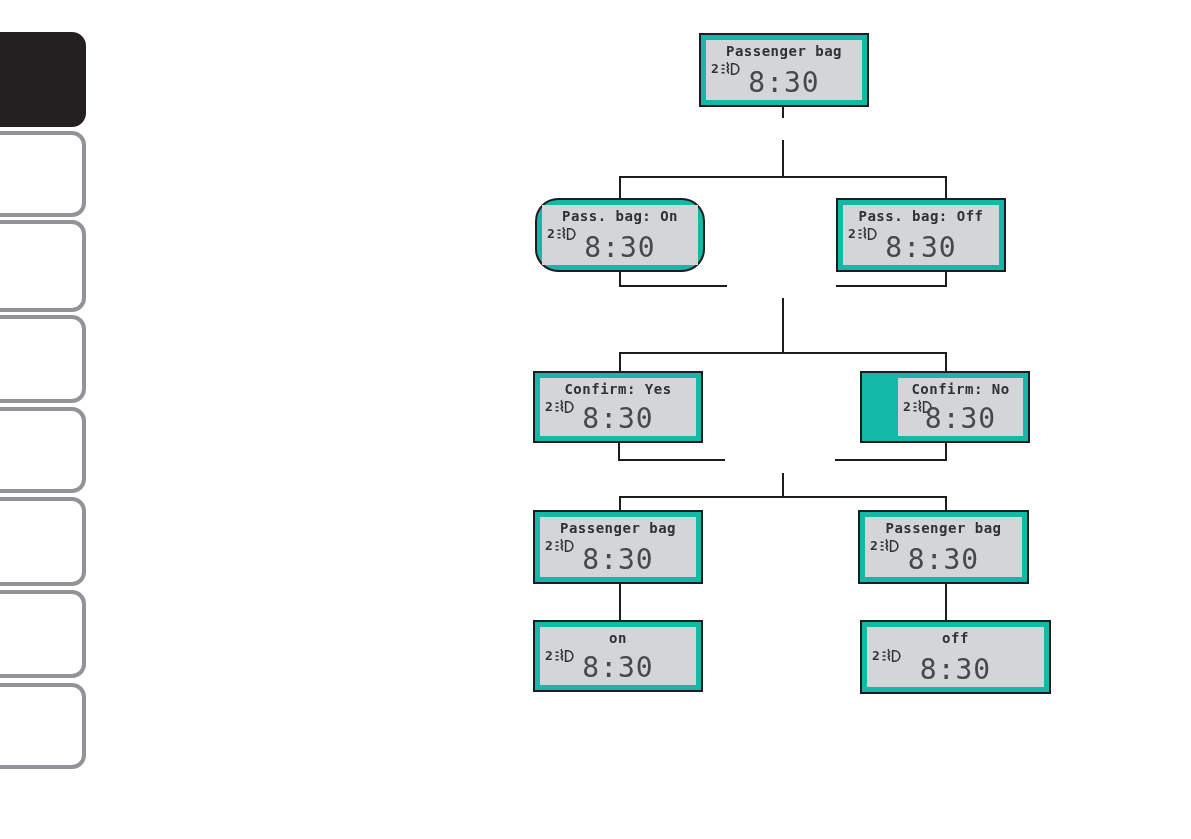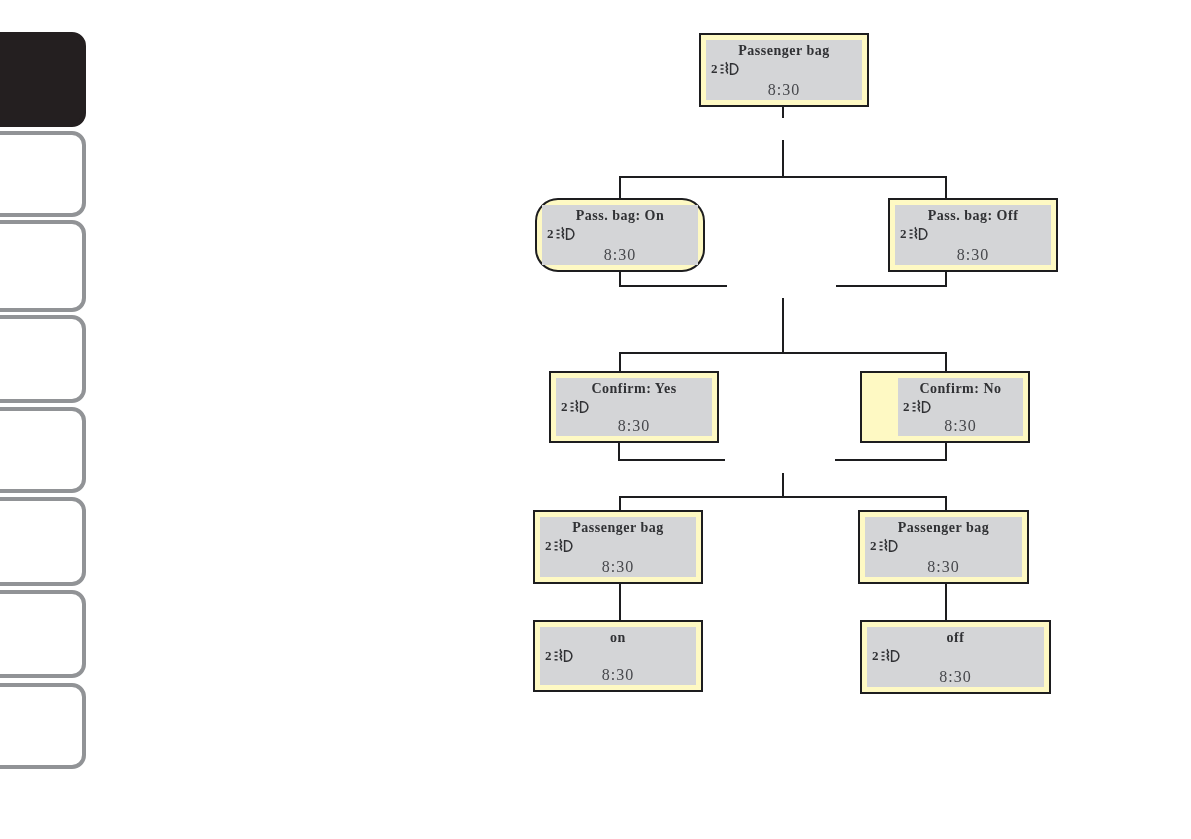--- a/index.html
+++ b/index.html
@@ -14,38 +14,38 @@
     position:absolute;left:-26px;width:112px;box-sizing:border-box;
     background:#ffffff;border:4px solid #919396;border-radius:0 14px 14px 0;
   }
   .tab.active{background:#241f20;border-color:#241f20;}
 
   
   .flow{position:absolute;left:0;top:0;width:1191px;height:839px;}
 
   .screen{
     position:absolute;width:170px;height:74px;box-sizing:border-box;
-    background:#fef9c3;border:2px solid #1d1d1f;padding:5px;font-family:Liberation Serif, serif;
+    background:#14b8a6;border:2px solid #1d1d1f;padding:5px;
   }
   .lcd{
     position:relative;width:100%;height:100%;background:#d4d5d7;
     color:#303134;overflow:hidden;
   }
   .lcd-title{
     position:absolute;top:3px;left:0;width:100%;text-align:center;
     font-size:14px;font-weight:bold;letter-spacing:0.5px;white-space:nowrap;
   }
   .lcd-ind{
     position:absolute;top:21px;left:5px;display:flex;align-items:center;
     font-size:13px;font-weight:bold;line-height:16px;
   }
   .lcd-ind svg{margin-left:1px;display:block;}
   .lcd-time{
     position:absolute;bottom:1px;left:0;width:100%;text-align:center;
-    font-size:16px;font-weight:normal;color:#47484c;letter-spacing:1px;
+    font-size:28px;font-weight:normal;color:#47484c;letter-spacing:1px;
   }
 
   .line{position:absolute;background:#1d1d1f;}
   .v{width:2px;}
   .h{height:2px;}
 </style>
 </head>
 <body>
 
 <div class="canvas">
@@ -119,38 +119,38 @@
               <path d="M1.5 4.5 h3.2 M1.5 8.5 h3.2 M1.5 12.5 h3.2"></path>
               <path d="M8.2 1.5 c-2.4 1.3 2.4 2.6 0 3.9 c-2.4 1.3 2.4 2.6 0 3.9 c-2.4 1.3 2.4 2.6 0 3.9"></path>
               <path d="M12.2 3 h2.2 a5.5 5.5 0 0 1 0 11 h-2.2 z"></path>
             </g>
           </svg>
         </div>
         <div class="lcd-time">8:30</div>
       </div>
     </div>
 
-    <div class="screen" style="left:888px;top:198px;">
+    <div class="screen" style="left:836px;top:198px;">
       <div class="lcd">
         <div class="lcd-title">Pass. bag: Off</div>
         <div class="lcd-ind">
           <span>2</span>
           <svg width="21" height="16" viewBox="0 0 22 17">
             <g stroke="#303134" stroke-width="1.6" fill="none">
               <path d="M1.5 4.5 h3.2 M1.5 8.5 h3.2 M1.5 12.5 h3.2"></path>
               <path d="M8.2 1.5 c-2.4 1.3 2.4 2.6 0 3.9 c-2.4 1.3 2.4 2.6 0 3.9 c-2.4 1.3 2.4 2.6 0 3.9"></path>
               <path d="M12.2 3 h2.2 a5.5 5.5 0 0 1 0 11 h-2.2 z"></path>
             </g>
           </svg>
         </div>
         <div class="lcd-time">8:30</div>
       </div>
     </div>
 
-    <div class="screen" style="left:533px;top:371px;height:72px;margin-left:16px;">
+    <div class="screen" style="left:533px;top:371px;height:72px;">
       <div class="lcd">
         <div class="lcd-title">Confirm: Yes</div>
         <div class="lcd-ind">
           <span>2</span>
           <svg width="21" height="16" viewBox="0 0 22 17">
             <g stroke="#303134" stroke-width="1.6" fill="none">
               <path d="M1.5 4.5 h3.2 M1.5 8.5 h3.2 M1.5 12.5 h3.2"></path>
               <path d="M8.2 1.5 c-2.4 1.3 2.4 2.6 0 3.9 c-2.4 1.3 2.4 2.6 0 3.9 c-2.4 1.3 2.4 2.6 0 3.9"></path>
               <path d="M12.2 3 h2.2 a5.5 5.5 0 0 1 0 11 h-2.2 z"></path>
             </g>

